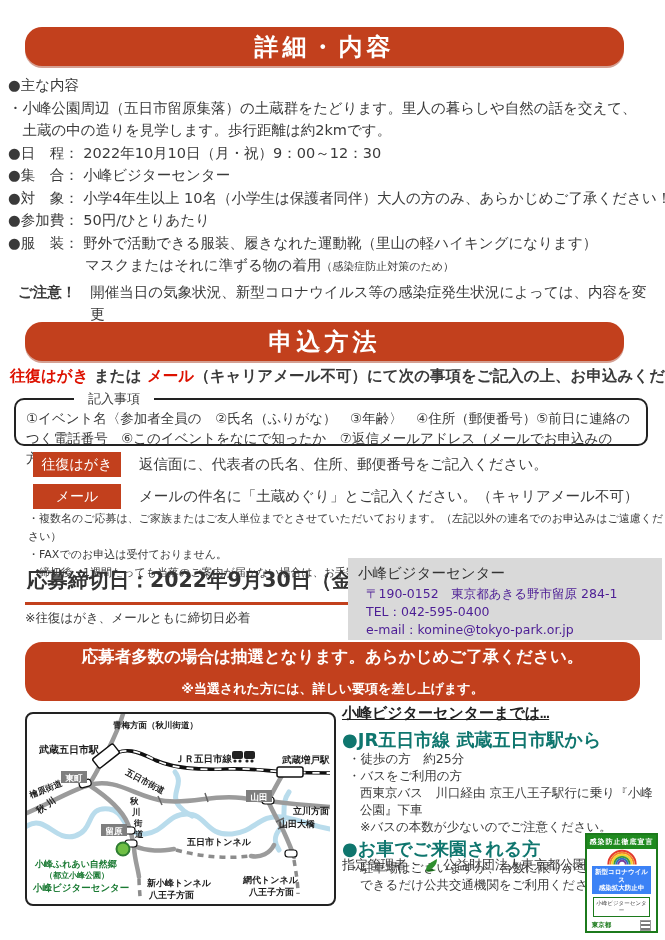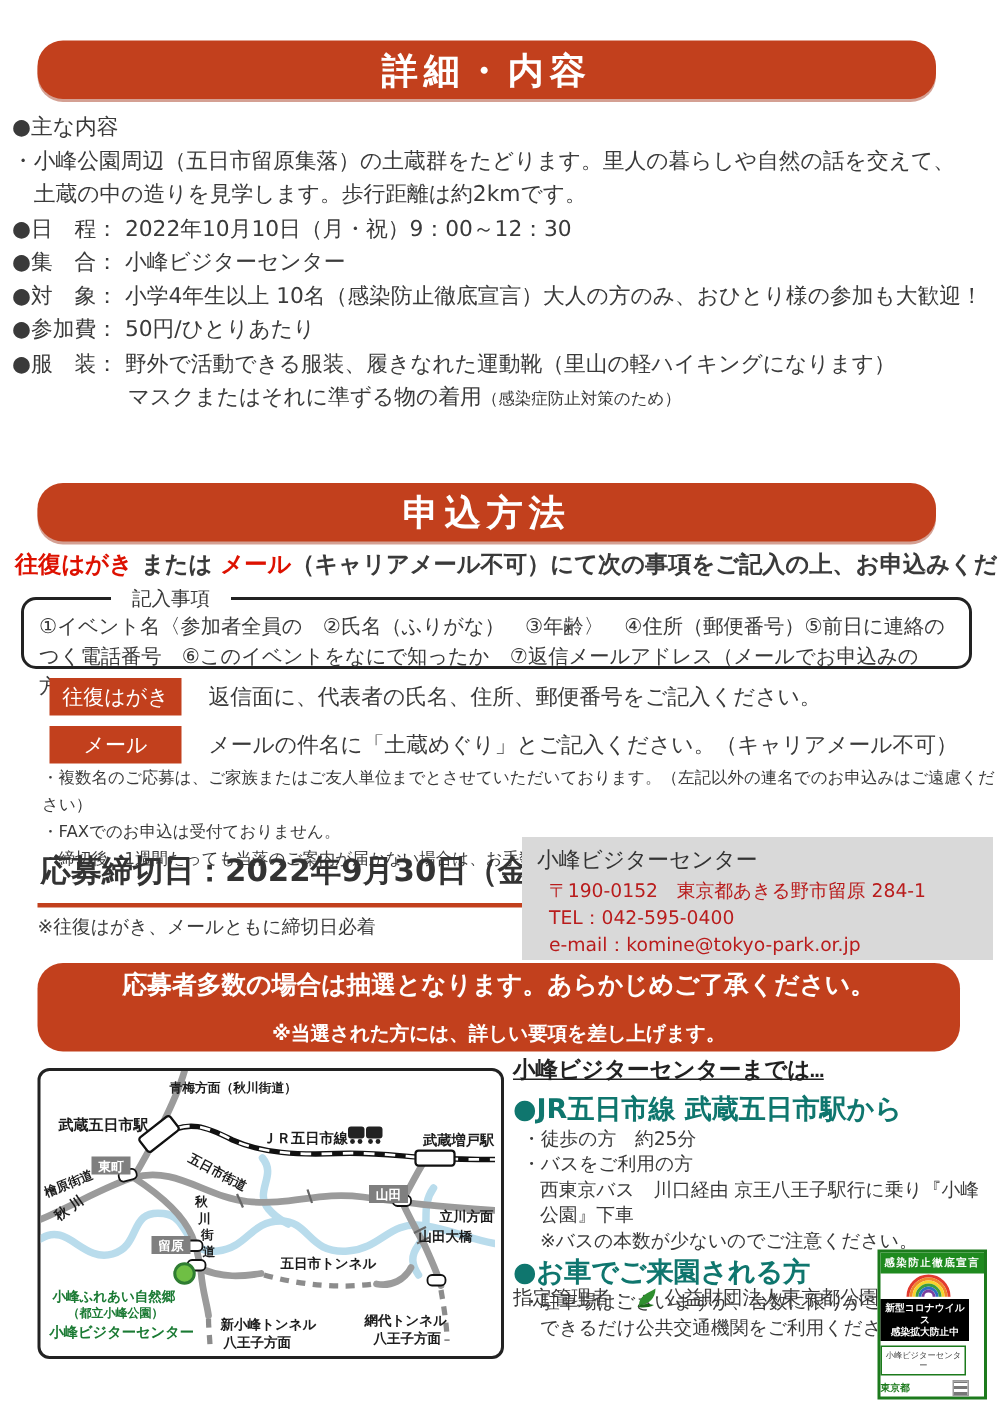--- a/index.html
+++ b/index.html
@@ -26,39 +26,39 @@
   .method .badge{width:88px;height:25px;background:#c2401d;color:#fff;font-size:14px;
                  display:flex;align-items:center;justify-content:center;flex:none;}
   .method .mtext{margin-left:18px;font-size:14.5px;color:#3a3a3a;}
   .notes{position:absolute;left:28px;top:510px;font-size:11px;line-height:18px;color:#3a3a3a;}
   .deadline-title{position:absolute;left:25px;top:566px;font-size:20.5px;font-weight:bold;color:#333;
                   border-bottom:3px solid #c2401d;padding:0 6px 8px 2px;}
   .deadline-note{position:absolute;left:25px;top:610px;font-size:12.5px;color:#3a3a3a;}
   .contact{position:absolute;left:348px;top:558px;width:314px;height:82px;background:#d9d9d9;
            padding:6px 10px;box-sizing:border-box;}
   .contact .cname{font-size:14.5px;color:#333;margin-bottom:2px;}
-  .contact .cline{font-size:12.5px;line-height:18px;color:#b91c1c;padding-left:8px;}
+  .contact .cline{font-size:12.5px;line-height:18px;color:#4c1d95;padding-left:8px;}
   .lottery{position:absolute;left:25px;top:642px;width:615px;height:59px;background:#c2401d;
            border-radius:17px;display:flex;flex-direction:column;align-items:center;justify-content:center;gap:10px;}
   .lottery .l1{color:#fff;font-size:16.5px;font-weight:bold;}
   .lottery .l2{color:#fff;font-size:13px;font-weight:bold;margin-top:2px;}
   .map-box{position:absolute;left:25px;top:712px;width:307px;height:190px;border:2px solid #222;
            border-radius:8px;overflow:hidden;background:#fff;}
   .access{position:absolute;left:342px;top:704px;width:322px;}
   .access .atitle{font-size:15px;font-weight:bold;color:#222;text-decoration:underline;margin-bottom:7px;font-family:Liberation Mono, monospace;}
   .access .ahead{font-size:18px;font-weight:bold;color:#0f766e;line-height:20px;}
   .access .aitem{font-size:12.5px;color:#3a3a3a;line-height:17px;padding-left:6px;}
   .access .indent{padding-left:18px;}
   .manager{position:absolute;left:342px;top:856px;display:flex;align-items:center;font-size:13px;color:#3a3a3a;}
   .manager .micon{margin:0 4px;display:flex;}
   .covid{position:absolute;left:585px;top:833px;width:73px;height:100px;border:2px solid #1c7a1c;
-         background:#fff;box-sizing:border-box;display:flex;flex-direction:column;align-items:flex-start;}
+         background:#fff;box-sizing:border-box;display:flex;flex-direction:column;align-items:center;}
   .cv-top{width:100%;background:#1f8a1f;color:#fff;font-size:7px;font-weight:bold;text-align:center;
           padding:2px 0;letter-spacing:1px;}
-  .cv-green{width:86%;background:#000000;color:#fff;font-size:6.5px;font-weight:bold;text-align:center;
+  .cv-green{width:86%;background:#3b82f6;color:#fff;font-size:6.5px;font-weight:bold;text-align:center;
             line-height:8px;padding:2px 0;margin-top:1px;}
   .cv-fac{width:80%;border:1px solid #1c7a1c;font-size:5.5px;color:#444;text-align:center;
           padding:2px 0;margin-top:3px;}
   .cv-foot{width:86%;display:flex;justify-content:space-between;align-items:center;margin-top:3px;}
   .cv-region{font-size:6.5px;color:#1c7a1c;font-weight:bold;}
   .cv-qr{width:9px;height:9px;background:
          repeating-linear-gradient(0deg,#777 0 2px,#fff 2px 4px);border:1px solid #999;}
   svg text{font-family:"DejaVu Sans","Liberation Sans",sans-serif;}
 </style>
 </head>
@@ -69,24 +69,31 @@
   <div class="sec-header" style="top:27px;">
     <span>詳細・内容</span>
   </div>
 
   <div class="details">
     <div class="ln">●主な内容</div>
     <div class="ln">・小峰公園周辺（五日市留原集落）の土蔵群をたどります。里人の暮らしや自然の話を交えて、</div>
     <div class="ln">　土蔵の中の造りを見学します。歩行距離は約2kmです。</div>
     <div class="ln">●日　程： 2022年10月10日（月・祝）9：00～12：30</div>
     <div class="ln">●集　合： 小峰ビジターセンター</div>
-    <div class="ln">●対　象： 小学4年生以上 10名（感染防止徹底宣言）大人の方のみ、おひとり様の参加も大歓迎！</div>
+    <div class="ln">●対　象： 小学4年生以上 10名（小学生は保護者同伴）大人の方のみ、あらかじめご了承ください！</div>
     <div class="ln">●参加費： 50円/ひとりあたり</div>
     <div class="ln">●服　装： 野外で活動できる服装、履きなれた運動靴（里山の軽ハイキングになります）</div>
     <div class="ln"><span>　　　　　 マスクまたはそれに準ずる物の着用</span><span class="small-paren">（感染症防止対策のため）</span></div>
+    <div class="notice">
+      <div class="nl">ご注意！</div>
+      <div class="nt">
+        <div>開催当日の気象状況、新型コロナウイルス等の感染症発生状況によっては、内容を変更</div>
+        <div>または催行を中止する場合がございます。</div>
+      </div>
+    </div>
   </div>
 
   <div class="sec-header" style="top:322px;">
     <span>申込方法</span>
   </div>
 
   <div class="apply-intro"><span class="red-em">往復はがき</span><span> または </span><span class="red-em">メール</span><span>（キャリアメール不可）にて次の事項をご記入の上、お申込みください。</span></div>
 
   <div class="entry-box">
     <div class="entry-legend">記入事項</div>

